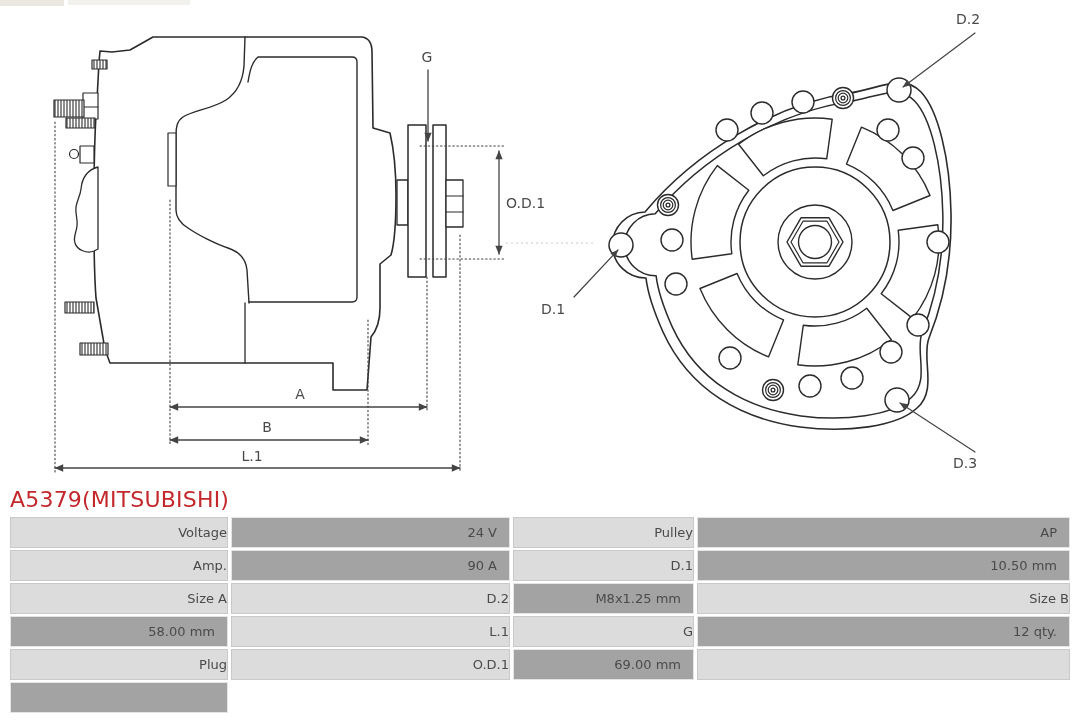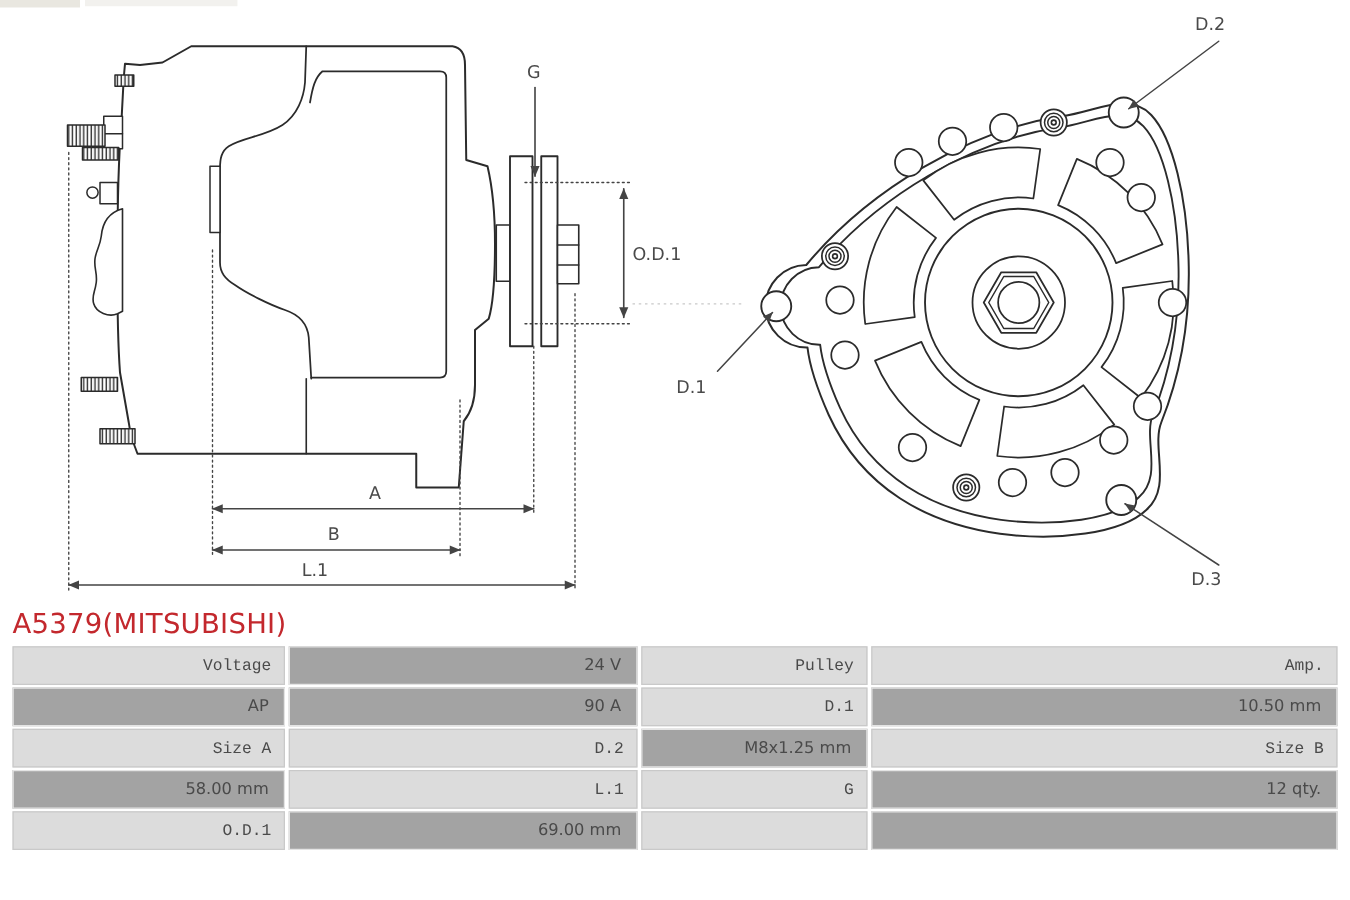--- a/index.html
+++ b/index.html
@@ -15,21 +15,21 @@
     color:#c3282d;white-space:nowrap;
   }
   .spec-table{
     position:absolute;left:10px;top:517px;width:1060px;
     display:grid;grid-template-columns:218px 279px 181px 1fr;gap:2px 3px;
   }
   .cell{
     height:29px;display:flex;align-items:center;justify-content:flex-end;
     font-size:13px;color:#4a4a4a;border:1px solid;white-space:nowrap;
   }
-  .lab{background:#dcdcdc;border-color:#c9c9c9;padding-right:10px;font-family:Liberation Mono, monospace;}
+  .lab{background:#dcdcdc;border-color:#c9c9c9;}
   .val{background:#a3a3a3;border-color:#e4e4e4;padding-right:12px;}
 </style>
 </head>
 <body>
 
 <div class="stage">
 
   <svg width="1080" height="484" viewBox="0 0 1080 484">
     <defs>
       <pattern id="hatch" width="3" height="8" patternUnits="userSpaceOnUse">
@@ -183,36 +183,37 @@
   </svg>
 
   
   <div class="part-title">A5379(MITSUBISHI)</div>
 
   
   <div class="spec-table">
     <div class="cell lab">Voltage</div>
     <div class="cell val">24 V</div>
     <div class="cell lab">Pulley</div>
+    <div class="cell val">AP</div>
+
     <div class="cell lab">Amp.</div>
-
-    <div class="cell val">AP</div>
     <div class="cell val">90 A</div>
     <div class="cell lab">D.1</div>
     <div class="cell val">10.50 mm</div>
 
     <div class="cell lab">Size A</div>
     <div class="cell lab">D.2</div>
     <div class="cell val">M8x1.25 mm</div>
 
     <div class="cell lab">Size B</div>
     <div class="cell val">58.00 mm</div>
     <div class="cell lab">L.1</div>
 
     <div class="cell lab">G</div>
     <div class="cell val">12 qty.</div>
+    <div class="cell lab">Plug</div>
 
     <div class="cell lab">O.D.1</div>
     <div class="cell val">69.00 mm</div>
     <div class="cell lab"></div>
     <div class="cell val"></div>
   </div>
 </div>
 
 </body></html>

